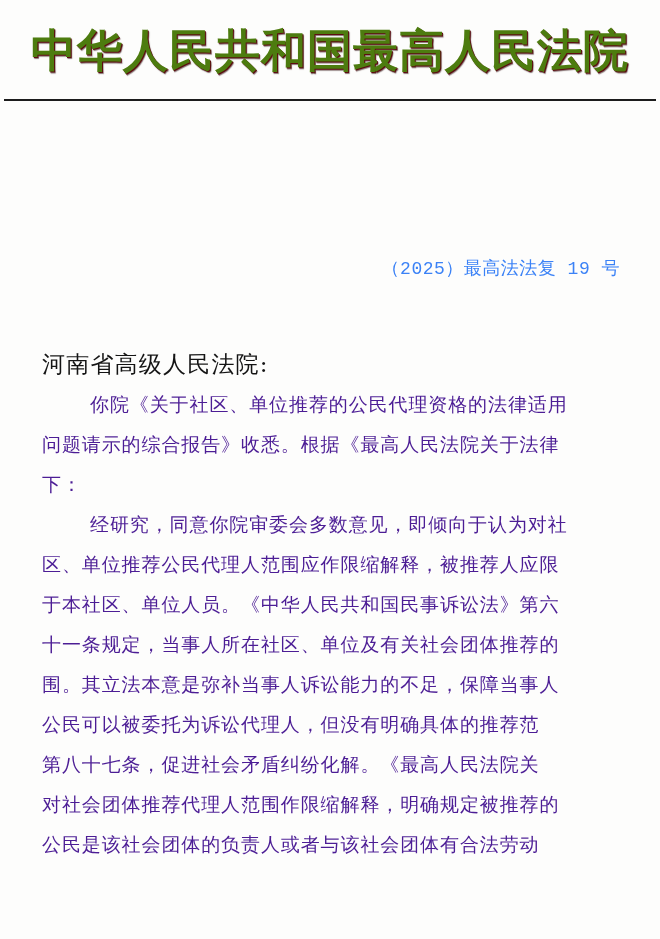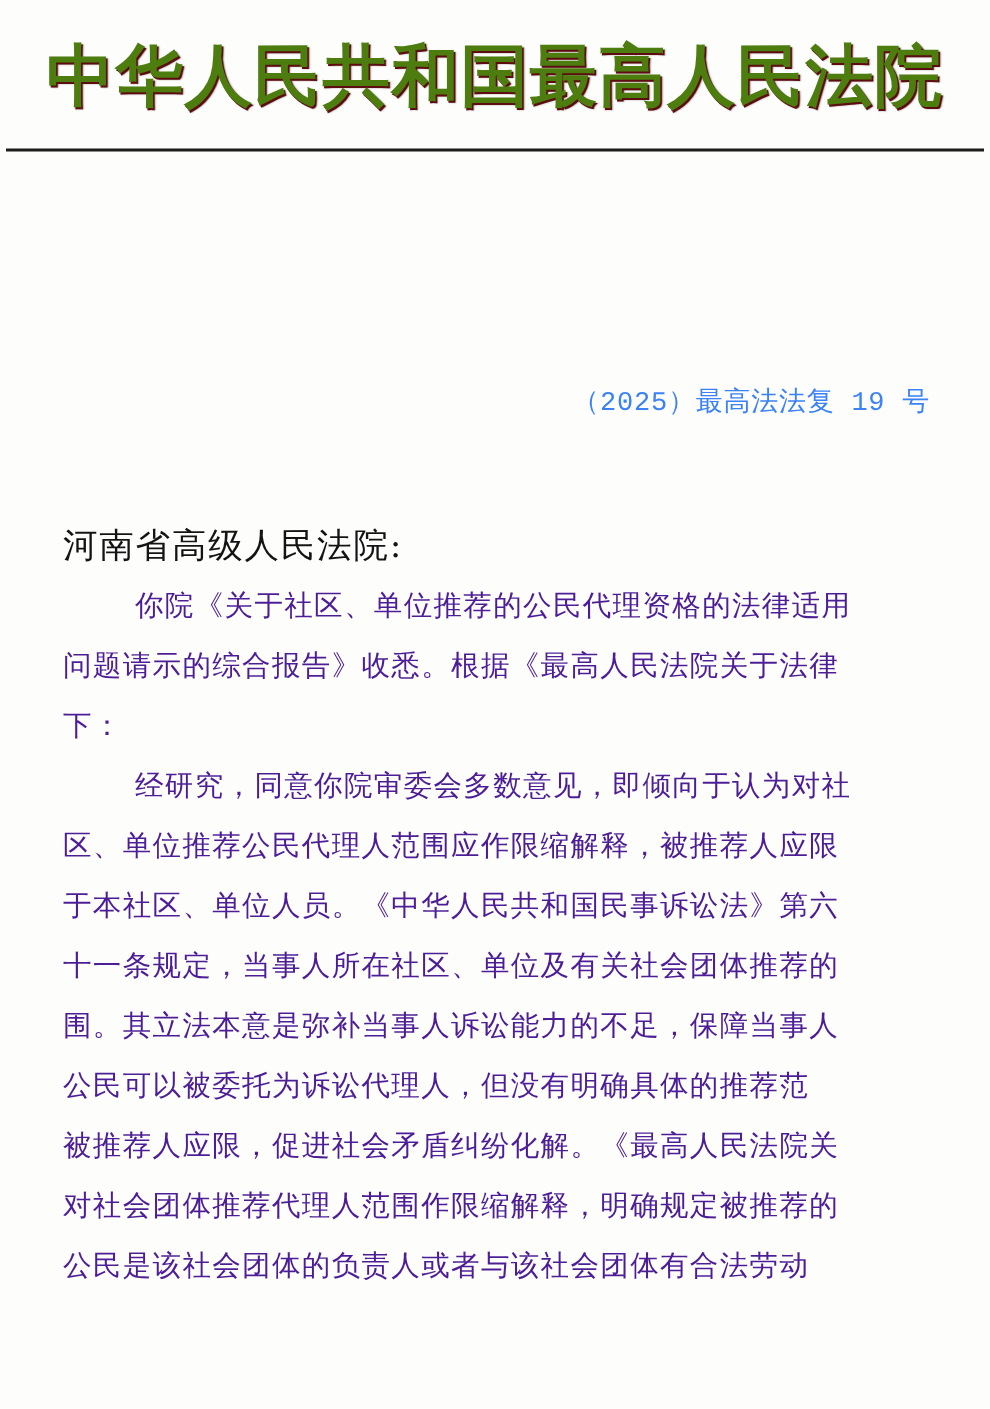--- a/index.html
+++ b/index.html
@@ -154,20 +154,20 @@
       <span class="pline">下：</span>
     </div>
 
     <div class="para para-clip-last">
       <span class="pline indent">经研究，同意你院审委会多数意见，即倾向于认为对社</span>
       <span class="pline">区、单位推荐公民代理人范围应作限缩解释，被推荐人应限</span>
       <span class="pline">于本社区、单位人员。《中华人民共和国民事诉讼法》第六</span>
       <span class="pline">十一条规定，当事人所在社区、单位及有关社会团体推荐的</span>
       <span class="pline">围。其立法本意是弥补当事人诉讼能力的不足，保障当事人</span>
       <span class="pline">公民可以被委托为诉讼代理人，但没有明确具体的推荐范</span>
-      <span class="pline">被推荐人应限，促进社会矛盾纠纷化解。《最高人民法院关</span>
+      <span class="pline">第八十七条，促进社会矛盾纠纷化解。《最高人民法院关</span>
       <span class="pline">对社会团体推荐代理人范围作限缩解释，明确规定被推荐的</span>
       <span class="pline">公民是该社会团体的负责人或者与该社会团体有合法劳动</span>
     </div>
 
   </div>
 
 </div>
 
 </body></html>

